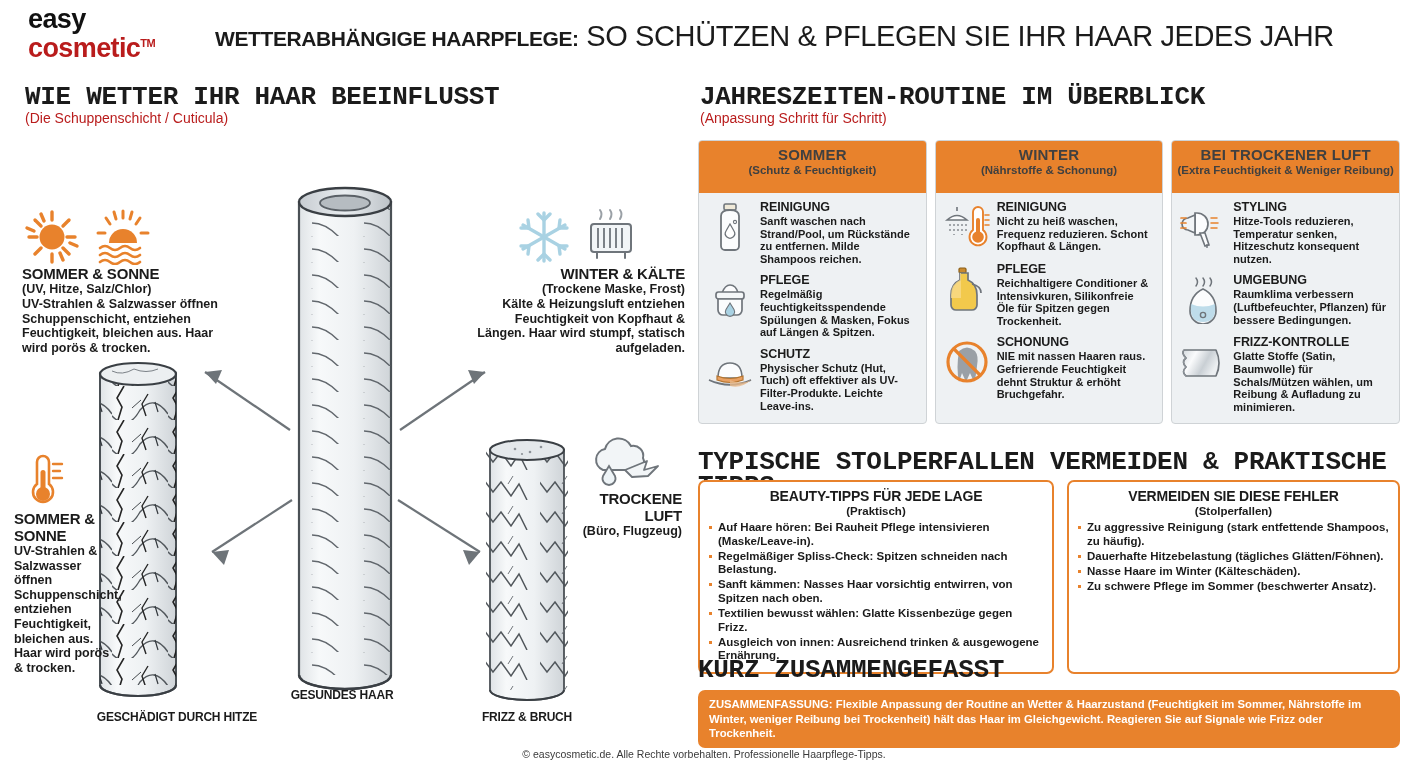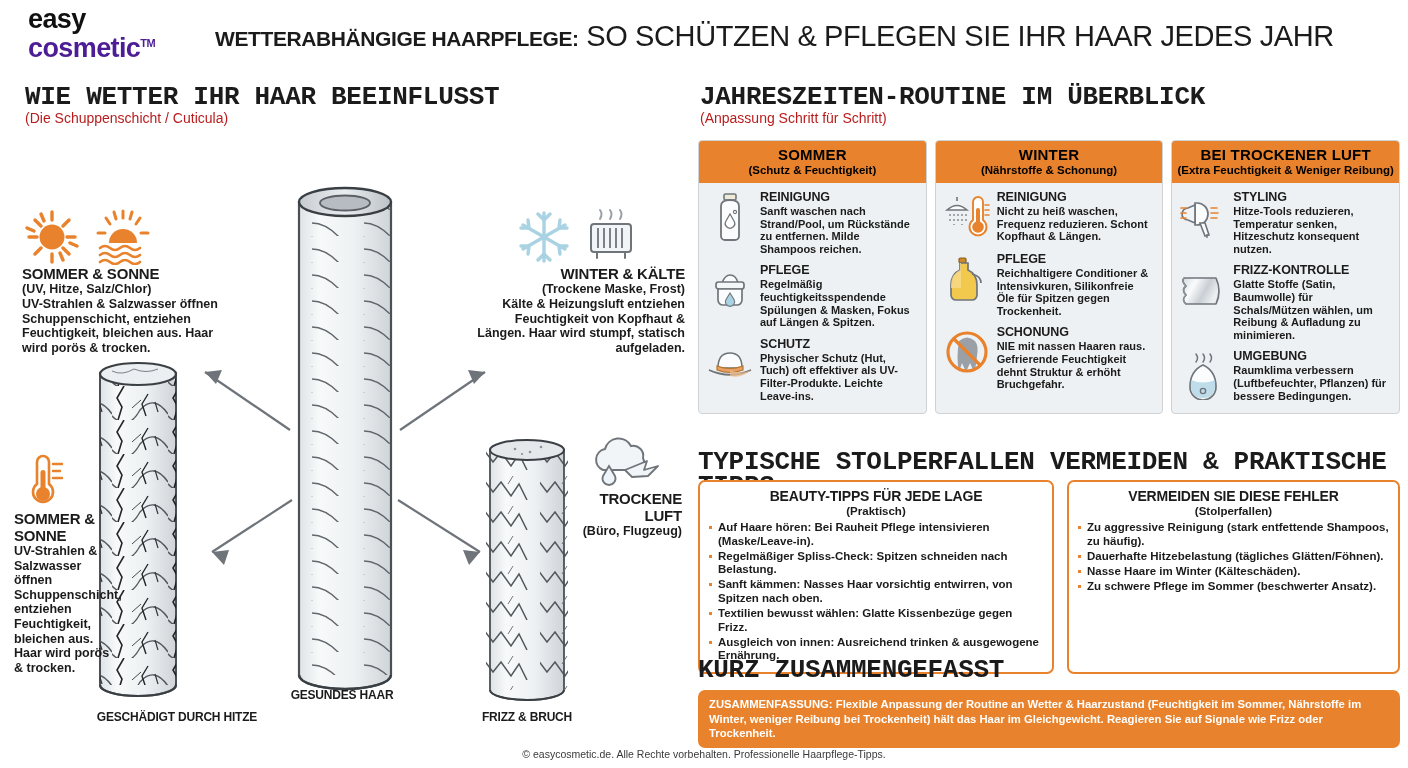--- a/index.html
+++ b/index.html
@@ -10,21 +10,21 @@
     color:#1b1b1b;
     overflow:hidden;
     position:relative;
   }
   .page{position:relative;width:1408px;height:768px;}
 
   
   .header{position:absolute;left:0;top:0;width:1408px;height:70px;}
   .logo{position:absolute;left:28px;top:8px;width:180px;}
   .logo .l1{font-size:27px;font-weight:700;line-height:23px;letter-spacing:-0.6px;color:#111;}
-  .logo .l2{font-size:27px;font-weight:700;line-height:25px;letter-spacing:-0.6px;color:#4c1d95;}
+  .logo .l2{font-size:27px;font-weight:700;line-height:25px;letter-spacing:-0.6px;color:#b91c1c;}
   .logo .tm{font-size:11px;font-weight:700;vertical-align:super;}
   .maintitle{position:absolute;left:215px;top:20px;width:1185px;white-space:nowrap;}
   .maintitle .bold{font-size:21px;font-weight:700;letter-spacing:-0.4px;}
   .maintitle .light{font-size:29px;font-weight:400;letter-spacing:-0.4px;}
 
   
   .sec-h{font-size:26px;font-weight:700;letter-spacing:-0.3px;line-height:24px;font-family:Liberation Mono, monospace;}
   .sec-sub{font-size:14px;font-weight:400;line-height:17px;color:#b91c1c;}
 
   
@@ -53,21 +53,21 @@
   #cap-geschaedigt{left:82px;top:628px;width:190px;}
   #cap-frizz{left:452px;top:628px;width:150px;}
 
   
   .right{position:absolute;left:690px;top:80px;width:718px;height:688px;}
   #right-title{position:absolute;left:10px;top:5px;}
   #right-subtitle{position:absolute;left:10px;top:30px;}
 
   .season-cols{position:absolute;left:8px;top:60px;width:702px;display:flex;gap:8px;}
   .season-card{width:232px;border:1px solid #cfd3d6;border-radius:4px;overflow:hidden;background:#eef1f3;}
-  .season-head{background:#E8822C;color:#000000;text-align:center;padding:5px 4px 6px;}
+  .season-head{background:#E8822C;color:#404040;text-align:center;padding:5px 4px 16px;}
   .season-head .n{font-size:15px;font-weight:700;letter-spacing:0.2px;line-height:17px;}
   .season-head .s{font-size:11.5px;font-weight:700;line-height:14px;}
   .season-body{padding:7px 8px 8px 8px;}
   .srow{display:flex;gap:7px;margin-bottom:8px;}
   .srow:last-child{margin-bottom:2px;}
   .sicon{width:46px;min-width:46px;height:54px;display:flex;align-items:center;justify-content:center;}
   .stext{flex:1;}
   .stext .h{font-size:12.5px;font-weight:700;line-height:14px;margin-bottom:1px;letter-spacing:-0.1px;}
   .stext .b{font-size:11px;font-weight:700;line-height:12.6px;}
 
@@ -449,56 +449,56 @@
                 </g>
               </svg>
             </div>
             <div class="stext">
               <div class="h">STYLING</div>
               <div class="b">Hitze-Tools reduzieren, Temperatur senken, Hitzeschutz konsequent nutzen.</div>
             </div>
           </div>
           <div class="srow">
             <div class="sicon">
+              <svg width="42" height="48" viewBox="0 0 42 48">
+                <g stroke="#6f757b" stroke-width="1.5" fill="none" stroke-linecap="round">
+                  <path d="M14,10 q3,-4 0,-8"></path>
+                    <path d="M21,10 q3,-4 0,-8"></path>
+                    <path d="M28,10 q3,-4 0,-8"></path>
+                </g>
+                <path d="M21,13 q-13,6 -13,22 a13,13 0 0 0 26,0 q0,-16 -13,-22 Z" fill="#fbfcfd" stroke="#6f757b" stroke-width="1.7"></path>
+                <path d="M9,28 q12,5 24,0 q2,18 -12,18 q-14,0 -12,-18 Z" fill="#A9D2E3" opacity="0.75"></path>
+                <circle cx="21" cy="39" r="2.6" fill="none" stroke="#6f757b" stroke-width="1.4"></circle>
+              </svg>
+            </div>
+            <div class="stext">
+              <div class="h">UMGEBUNG</div>
+              <div class="b">Raumklima verbessern (Luftbefeuchter, Pflanzen) für bessere Bedingungen.</div>
+            </div>
+          </div>
+          <div class="srow">
+            <div class="sicon">
               <svg width="46" height="36" viewBox="0 0 46 36">
                 <defs>
                   <linearGradient id="fabg" x1="0" y1="0" x2="1" y2="0.4">
                     <stop offset="0%" stop-color="#d5dade"></stop>
                       <stop offset="35%" stop-color="#fafbfc"></stop>
                     <stop offset="70%" stop-color="#c9cfd4"></stop>
                       <stop offset="100%" stop-color="#eceff1"></stop>
                   </linearGradient>
                 </defs>
                 <path d="M4,6 L36,6 q6,13 0,26 L6,32 q-5,-4 0,-9 q-5,-5 0,-9 q-5,-5 -2,-8 Z" fill="url(#fabg)" stroke="#6f757b" stroke-width="1.7" stroke-linejoin="round"></path>
                 <path d="M6,32 q-5,-4 0,-9 q-5,-5 0,-9 q-5,-5 -2,-8" fill="none" stroke="#8c9298" stroke-width="1.2"></path>
               </svg>
             </div>
             <div class="stext">
               <div class="h">FRIZZ-KONTROLLE</div>
               <div class="b">Glatte Stoffe (Satin, Baumwolle) für Schals/Mützen wählen, um Reibung &amp; Aufladung zu minimieren.</div>
             </div>
           </div>
-          <div class="srow">
-            <div class="sicon">
-              <svg width="42" height="48" viewBox="0 0 42 48">
-                <g stroke="#6f757b" stroke-width="1.5" fill="none" stroke-linecap="round">
-                  <path d="M14,10 q3,-4 0,-8"></path>
-                    <path d="M21,10 q3,-4 0,-8"></path>
-                    <path d="M28,10 q3,-4 0,-8"></path>
-                </g>
-                <path d="M21,13 q-13,6 -13,22 a13,13 0 0 0 26,0 q0,-16 -13,-22 Z" fill="#fbfcfd" stroke="#6f757b" stroke-width="1.7"></path>
-                <path d="M9,28 q12,5 24,0 q2,18 -12,18 q-14,0 -12,-18 Z" fill="#A9D2E3" opacity="0.75"></path>
-                <circle cx="21" cy="39" r="2.6" fill="none" stroke="#6f757b" stroke-width="1.4"></circle>
-              </svg>
-            </div>
-            <div class="stext">
-              <div class="h">UMGEBUNG</div>
-              <div class="b">Raumklima verbessern (Luftbefeuchter, Pflanzen) für bessere Bedingungen.</div>
-            </div>
-          </div>
         </div>
       </div>
     </div>
 
     <div class="sec-h" id="pitfall-title">TYPISCHE STOLPERFALLEN VERMEIDEN &amp; PRAKTISCHE TIPPS</div>
 
     <div class="two-boxes">
       <div class="obox b">
         <div class="bh">BEAUTY-TIPPS FÜR JEDE LAGE</div>
         <div class="bs">(Praktisch)</div>

